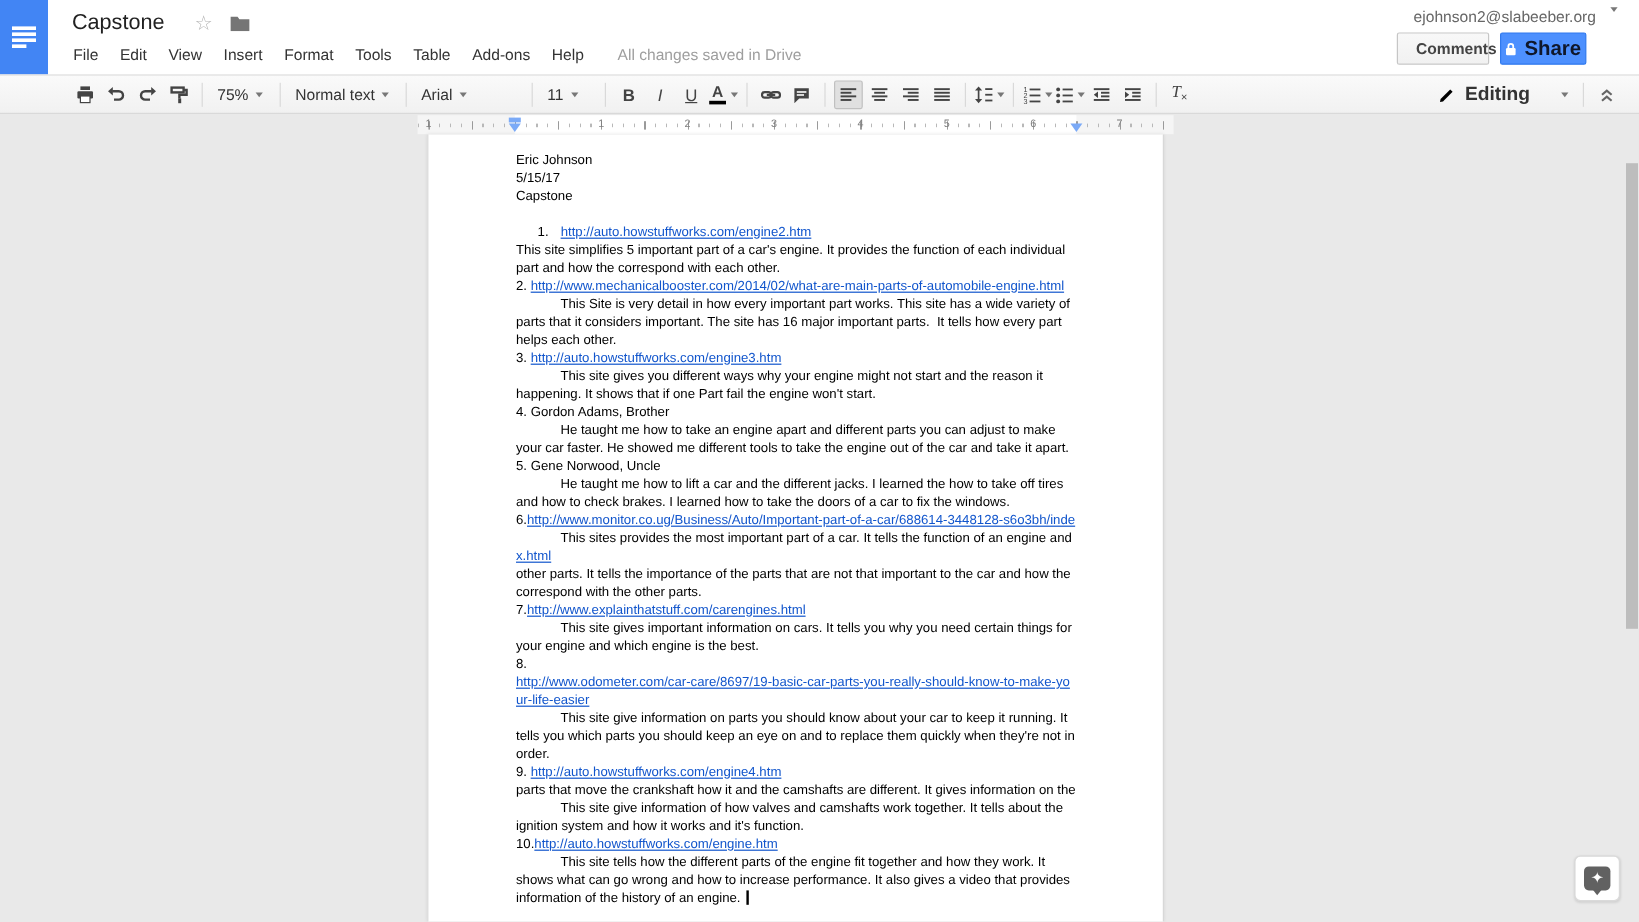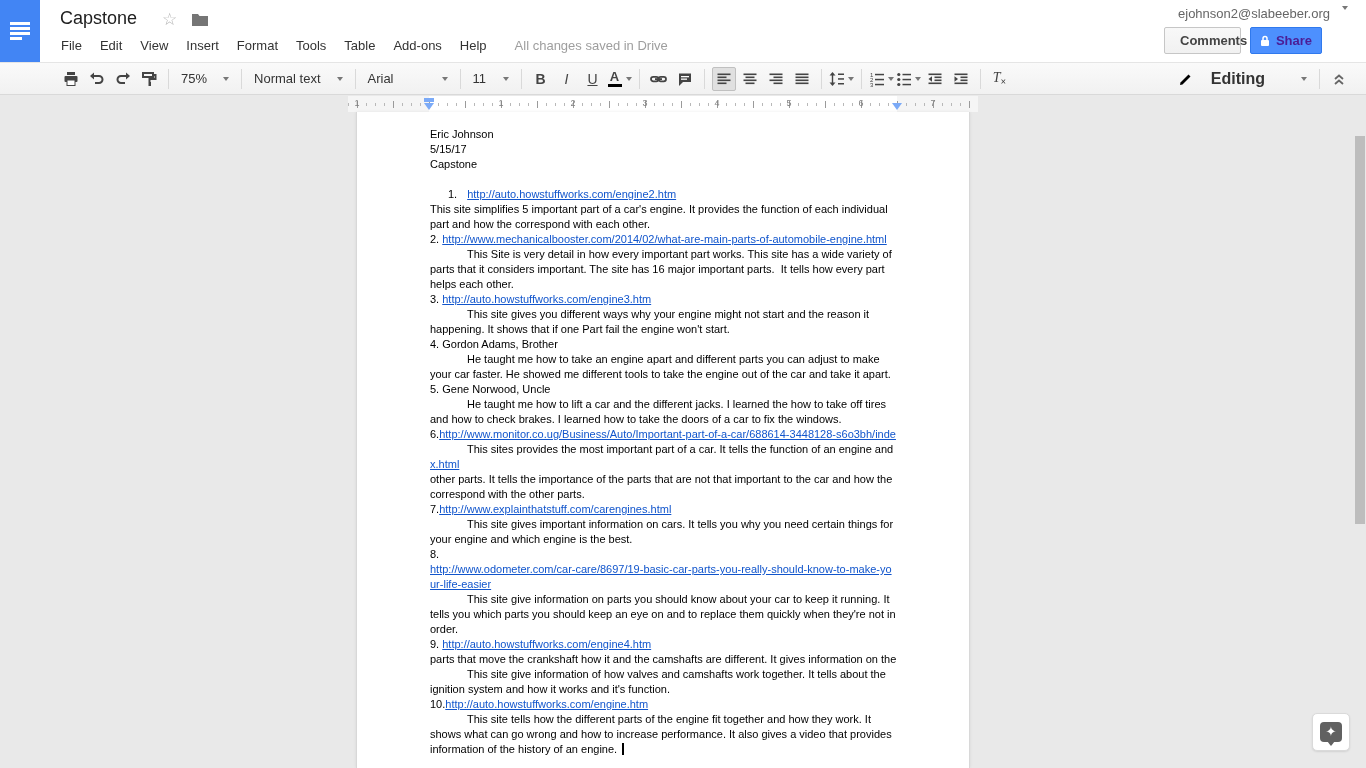--- a/index.html
+++ b/index.html
@@ -10,27 +10,27 @@
   .docs-logo { position:absolute; left:0; top:0; width:40px; height:62px; background:#4285f4; }
   .docs-logo .bar { position:absolute; left:10px; height:3px; background:#fff; }
   .title { position:absolute; left:60px; top:8px; font-size:18px; color:#212121; }
   .star { position:absolute; left:162px; top:10px; font-size:17px; color:#b5b5b5; line-height:20px; }
   .folder { position:absolute; left:192px; top:13px; }
   .menubar { position:absolute; left:52px; top:35px; display:flex; }
   .menu-item { font-size:13px; color:#333; padding:3px 9px; cursor:default; }
   .save-status { font-size:13px; color:#9e9e9e; padding:3px 9px; margin-left:10px; }
   .account { position:absolute; right:18px; top:6px; font-size:13px; color:#666; display:flex; align-items:flex-start; gap:6px; }
   .btn-comments { position:absolute; left:1164px; top:27px; width:77px; height:27px; background:linear-gradient(#f8f8f8,#f1f1f1); border:1px solid #c6c6c6; border-radius:2px; font-size:13px; font-weight:bold; color:#444; text-align:center; line-height:25px;padding-left:15px; }
-  .btn-share { position:absolute; left:1250px; top:27px; width:72px; height:27px; background:#4d90fe; border:1px solid #3079ed; border-radius:2px; font-size:13px; font-weight:bold; color:#4c1d95; display:flex; align-items:center; justify-content:center; gap:6px; }
+  .btn-share { position:absolute; left:1250px; top:27px; width:72px; height:27px; background:#4d90fe; border:1px solid #3079ed; border-radius:2px; font-size:17px; font-weight:bold; color:#0f172a; display:flex; align-items:center; justify-content:center; gap:6px; }
 
   
   .toolbar { position:absolute; top:62px; left:0; width:1366px; height:33px; background:linear-gradient(#fafafa,#f1f1f1); border-top:1px solid #e5e5e5; border-bottom:1px solid #d9d9d9; display:flex; align-items:center; padding:0 14px 0 58px; }
   .tb-btn { height:24px; min-width:24px; display:flex; align-items:center; justify-content:center; border-radius:2px; margin:0 1px; color:#444; }
   .tb-btn.active { background:#e0e0e0; border:1px solid #c0c0c0; }
-  .tb-dd { height:24px; display:flex; align-items:center; justify-content:space-between; padding:0 6px; font-size:13px; color:#333; border-radius:2px;gap:10px; }
+  .tb-dd { height:24px; display:flex; align-items:center; justify-content:flex-start; padding:0 6px; font-size:13px; color:#333; border-radius:2px; }
   .caret-down { width:0; height:0; border-left:3.5px solid transparent; border-right:3.5px solid transparent; border-top:4px solid #777; margin-left:6px; }
   .sep { width:1px; height:20px; background:#d9d9d9; margin:0 6px; }
   .tb-letter { font-size:14px; font-weight:bold; color:#444; }
   .color-a { position:relative; width:16px; text-align:center; }
   .color-a .a { font-size:13px; font-weight:bold; color:#444; line-height:13px; display:block; }
   .color-a .bar { display:block; width:14px; height:3px; background:#000; margin:1px auto 0; }
   .clear-fmt { font-size:14px; font-style:italic; color:#444; font-family:"Liberation Serif", serif; }
   .clear-fmt .x { font-size:10px; font-style:normal; vertical-align:-3px; font-weight:bold; }
   .mode { margin-left:auto; display:flex; align-items:center; }
   .mode-label { font-size:16px; font-weight:bold; color:#333; margin-left:8px; }

